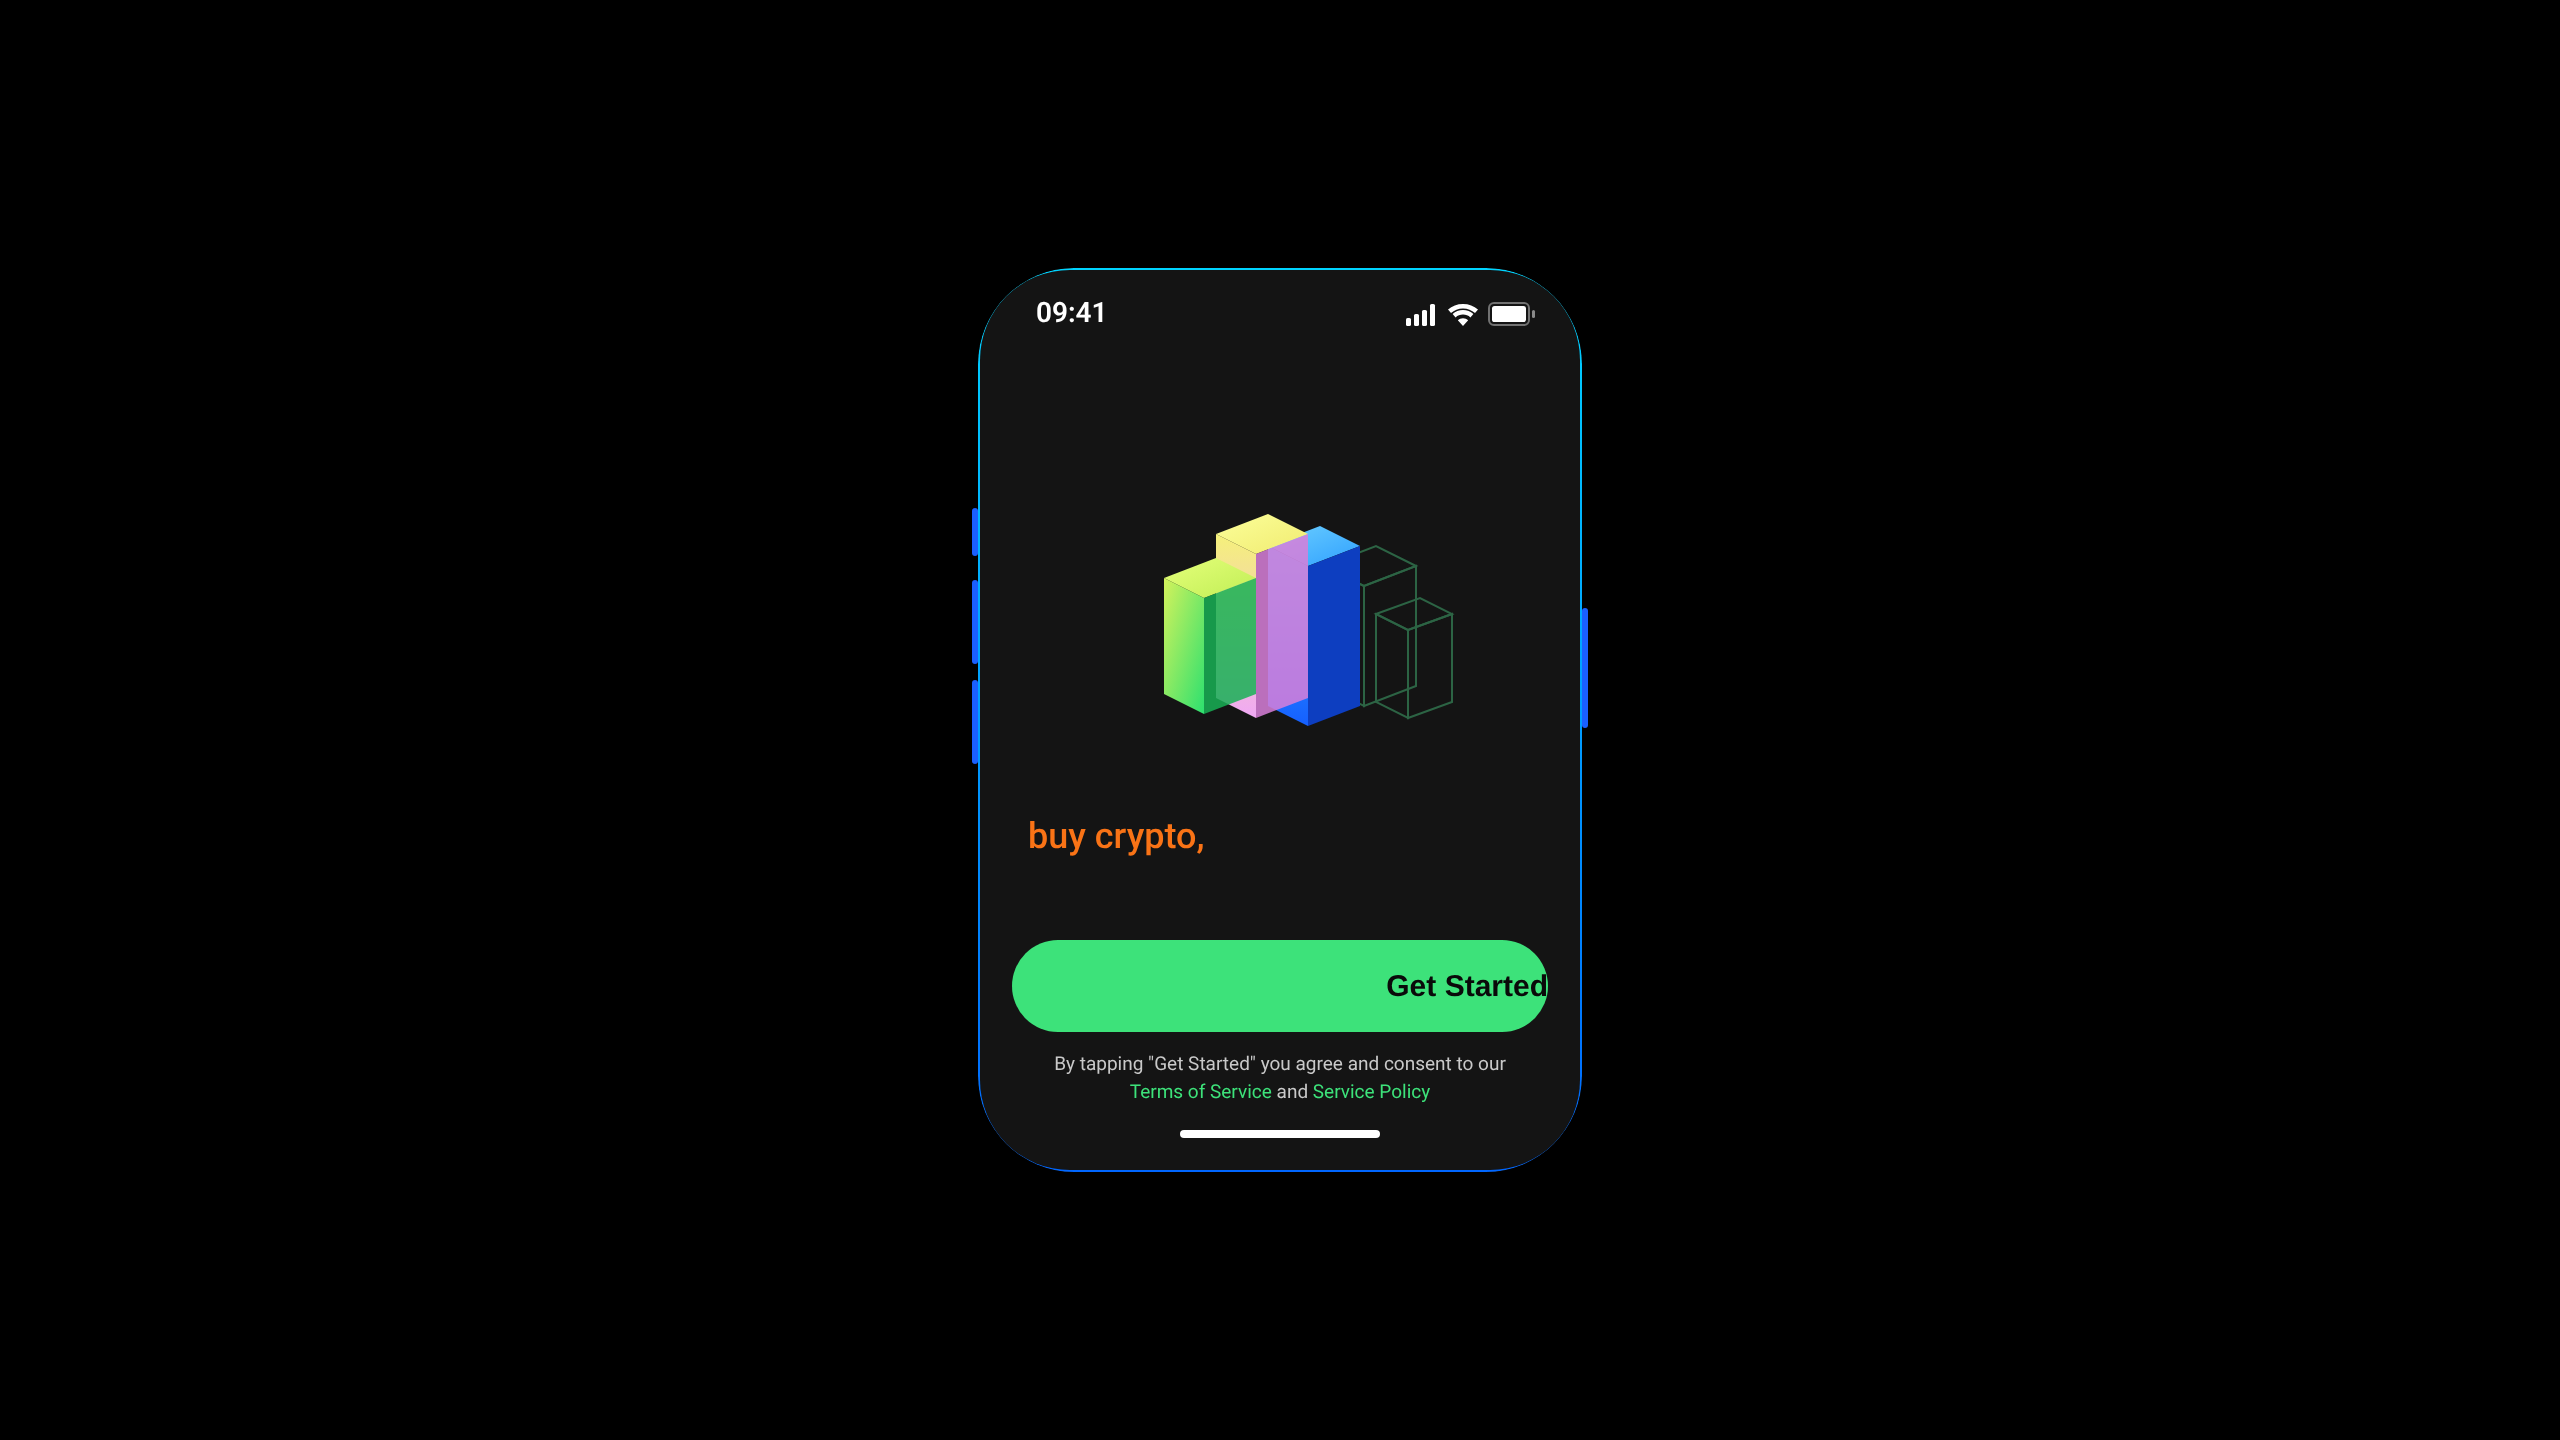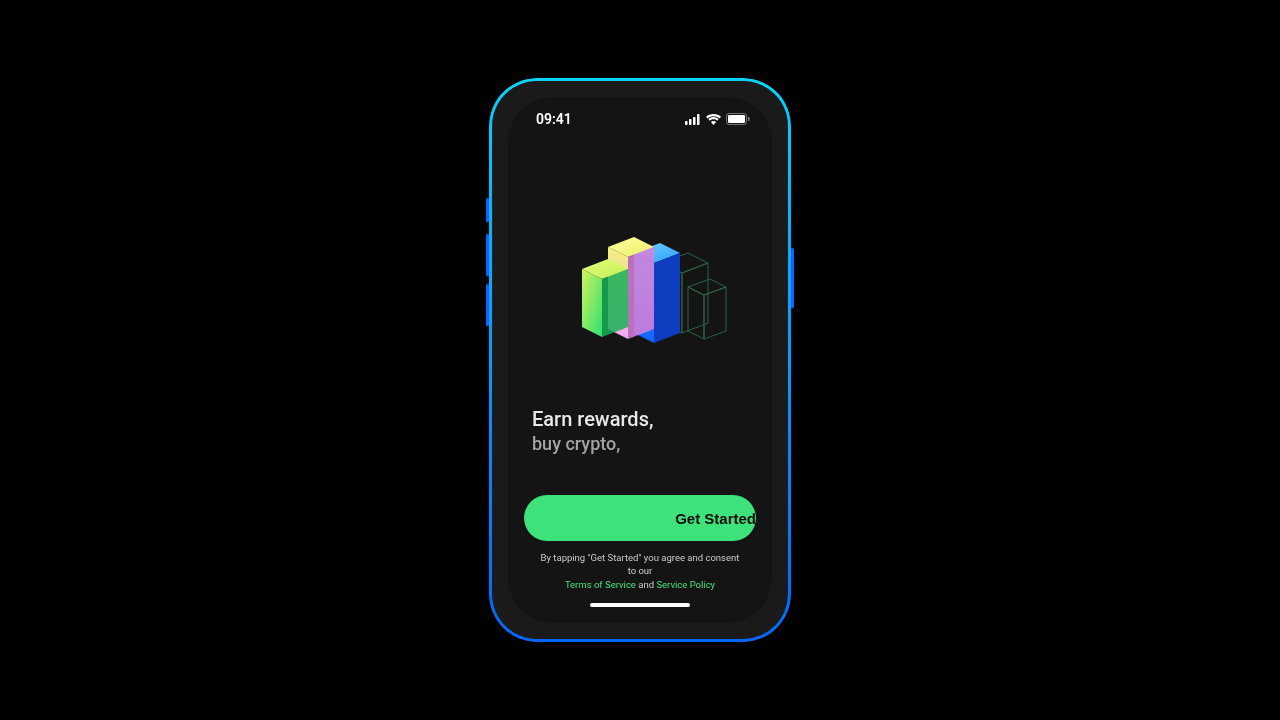--- a/index.html
+++ b/index.html
@@ -8,25 +8,25 @@
     height: 720px;
     background: #000;
     display: flex;
     align-items: center;
     justify-content: center;
     font-family: -apple-system, BlinkMacSystemFont, "Segoe UI", Roboto, Helvetica, Arial, sans-serif;
     overflow: hidden;
   }
   .phone-frame {
     width: 302px;
-    height: 564px;
+    height: 452px;
     border-radius: 48px;
     background: #1a1a1a;
     position: relative;
-    padding: 19px;
+    padding: 1px;
   }
   .phone-frame::before {
     content: "";
     position: absolute;
     inset: 0;
     border-radius: 48px;
     padding: 3px;
     background: linear-gradient(180deg, #00d4ff 0%, #0066ff 100%);
     -webkit-mask: linear-gradient(#fff 0 0) content-box, linear-gradient(#fff 0 0);
     -webkit-mask-composite: xor;
@@ -89,21 +89,21 @@
   .tagline {
     padding: 0 8px 40px 8px;
     line-height: 1.3;
   }
   .tagline-line1 {
     color: #e8e8e8;
     font-size: 20px;
     font-weight: 500;
   }
   .tagline-line2 {
-    color: #a3a3a3;
+    color: #f97316;
     font-size: 18px;
     font-weight: 500;
   }
   .cta-button {
     background: #3de27a;
     color: #0a0a0a;
     border: none;
     border-radius: 26px;
     height: 46px;
     font-size: 15px;
@@ -231,21 +231,20 @@
             <g>
               <path d="M32 46 L58 36 L78 46 L52 56 Z" fill="url(#g1t)"></path>
               <path d="M32 46 L32 104 L52 114 L52 56 Z" fill="url(#g1)"></path>
               <path d="M52 56 L52 114 L78 104 L78 46 Z" fill="#17b055" opacity="0.85"></path>
             </g>
           </svg>
         </div>
       </div>
 
       <div class="tagline">
-        <div class="tagline-line1">Earn rewards,</div>
         <div class="tagline-line2">buy crypto,</div>
       </div>
 
       <button class="cta-button">Get Started</button>
 
       <div class="legal">
         <span>By tapping "Get Started" you agree and consent to our</span><br>
         <a href="#">Terms of Service</a><span> and </span><a href="#">Service Policy</a>
       </div>
 

